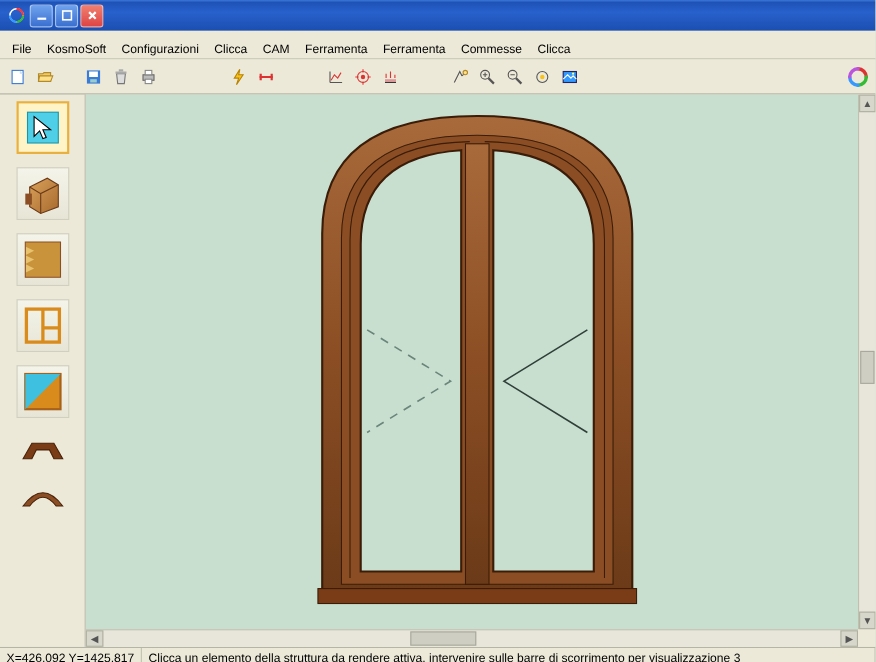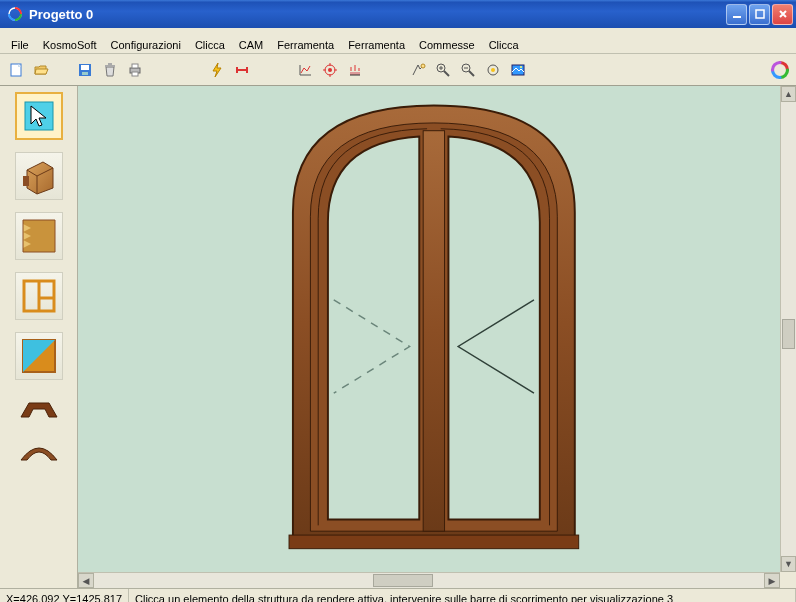--- a/index.html
+++ b/index.html
@@ -53,21 +53,20 @@
 
 <div class="titlebar">
   <div class="app-icon">
     <svg width="16" height="16" viewBox="0 0 16 16">
       <circle cx="8" cy="8" r="6" fill="none" stroke="#fff" stroke-width="1.4"></circle>
       <path d="M8 2 A6 6 0 0 1 14 8" stroke="#f33" stroke-width="2" fill="none"></path>
       <path d="M14 8 A6 6 0 0 1 8 14" stroke="#3b3" stroke-width="2" fill="none"></path>
       <path d="M8 14 A6 6 0 0 1 2 8" stroke="#39f" stroke-width="2" fill="none"></path>
     </svg>
   </div>
-  <div class="title">Progetto 0</div>
   <div class="win-btns">
     <div class="win-btn min">
         <svg width="10" height="10">
           <rect x="1" y="7" width="8" height="2" fill="white"></rect>
         </svg>
       </div>
     <div class="win-btn max">
         <svg width="10" height="10">
           <rect x="1" y="1" width="8" height="8" fill="none" stroke="white" stroke-width="1.5"></rect>
         </svg>

